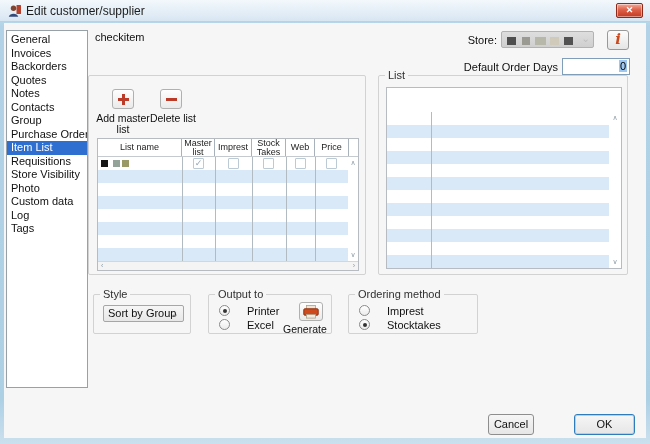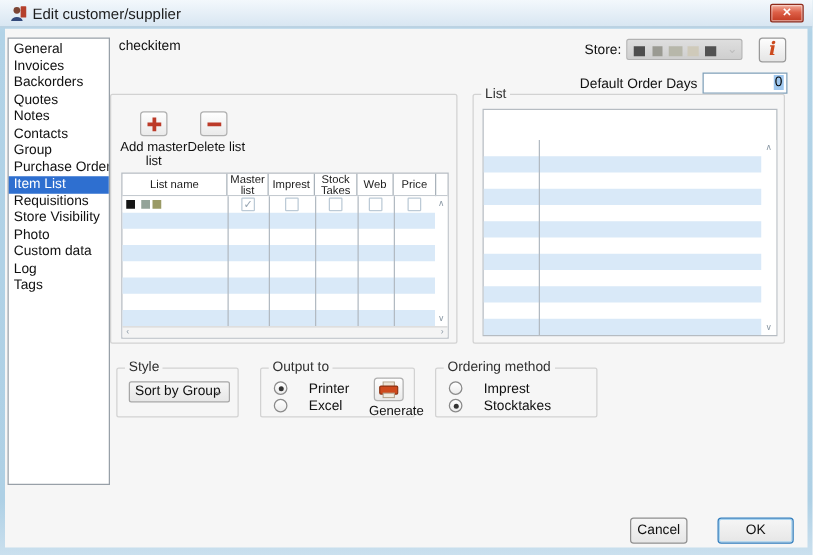--- a/index.html
+++ b/index.html
@@ -124,28 +124,28 @@
   .radio { position: absolute; left: 0; top: 1px; width: 11px; height: 11px;
     border: 1px solid #8a8a8a; border-radius: 50%; background: linear-gradient(#fff, #ececec); }
   .radio.checked::after { content: ""; position: absolute; left: 2.5px; top: 2.5px; width: 4px; height: 4px;
     border-radius: 50%; background: #333; }
   .radio-label { position: absolute; left: 16px; top: 1px; font-size: 11px; color: #101010; white-space: nowrap; margin-left: 12px; }
   .rr1 { left: 10px; top: 9px;  }
   .rr2 { left: 10px; top: 23px; }
   .gen-btn { position: absolute; left: 90px; top: 7px; width: 24px; height: 19px;
     background: linear-gradient(#fefefe, #eaeaea); border: 1px solid #b0b0b0; border-radius: 3px;
     display: flex; align-items: center; justify-content: center; cursor: pointer; }
-  .gen-label { position: absolute; left: 74px; top: 28px; width: 56px; text-align: right; font-size: 10.5px; color: #101010; }
+  .gen-label { position: absolute; left: 74px; top: 28px; width: 56px; text-align: left; font-size: 10.5px; color: #101010; }
 
   
   .btn { position: absolute; top: 391px; height: 21px; background: linear-gradient(#f6f6f6, #e6e6e6);
     border: 1px solid #8e8e8e; border-radius: 3px; font-size: 11px; color: #101010;
     text-align: center; line-height: 19px; cursor: pointer; }
   .btn-oknext { left: 417px; width: 61px; }
-  .btn-cancel { left: 500px; width: 46px; }
+  .btn-cancel { left: 484px; width: 46px; }
   .btn-ok { left: 570px; width: 61px; border: 1px solid #2f7cbd; box-shadow: inset 0 0 0 1px #a9d4f0; }
 </style>
 </head>
 <body>
 
 <div class="titlebar">
   <svg class="title-icon" viewBox="0 0 14 14">
     <rect x="8.5" y="1" width="4.5" height="9" rx="0.5" fill="#b5402c"></rect>
     <circle cx="5.5" cy="4.2" r="2.7" fill="#7c4534"></circle>
     <path d="M0.8 12.8 C1.6 8.6 9.4 8.6 10.2 12.8 Z" fill="#33497a"></path>

